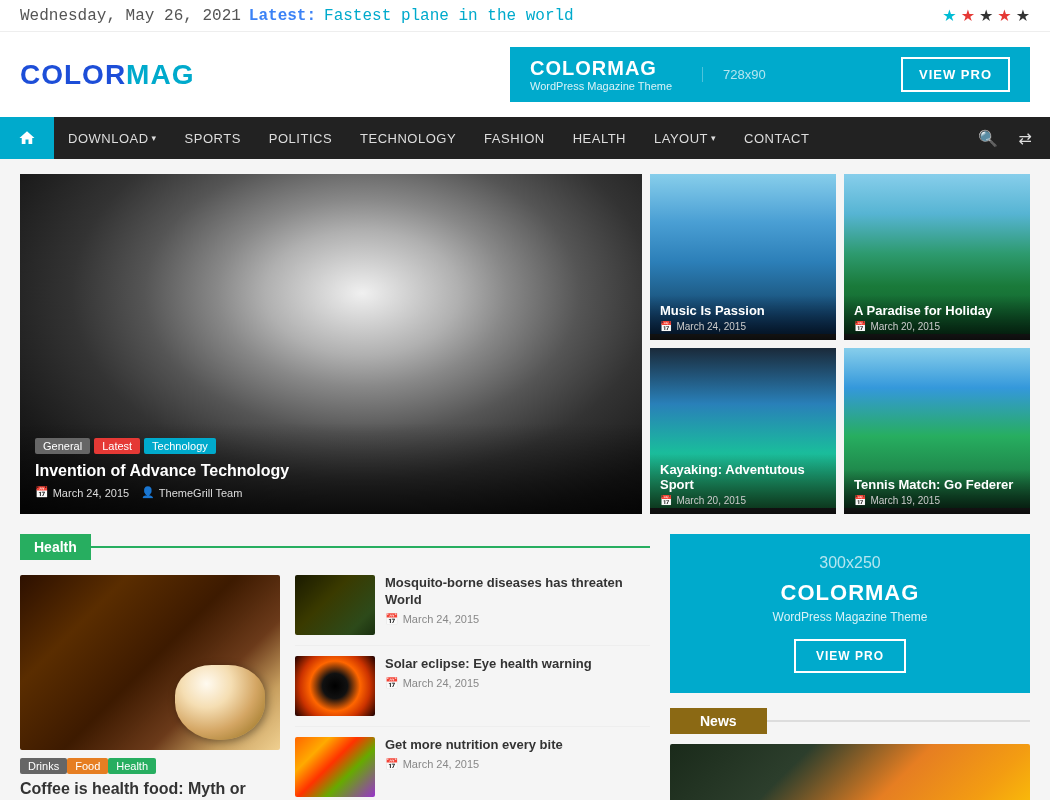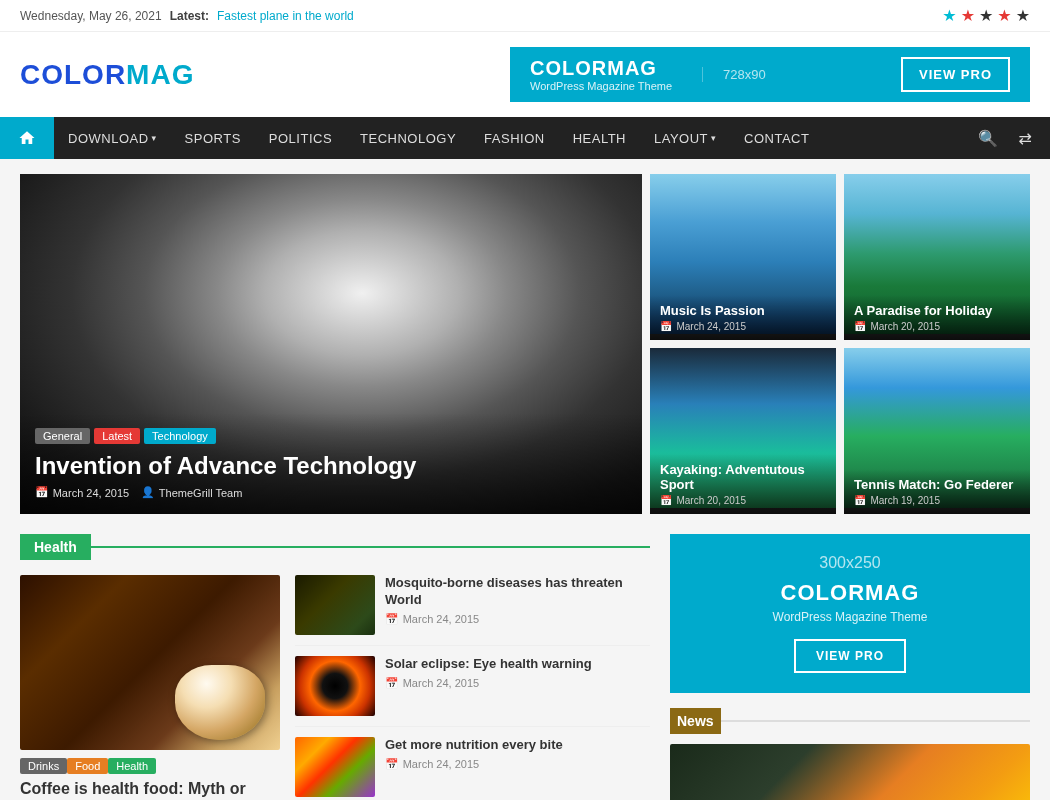--- a/index.html
+++ b/index.html
@@ -1,21 +1,21 @@
 <!DOCTYPE html>
 <html><head>
   <meta charset="utf-8">
   <style>
     * { margin: 0; padding: 0; box-sizing: border-box; }
     body { font-family: Arial, sans-serif; background: #f5f5f5; width: 1050px; font-size: 13px; }
     
     
     .top-bar { background: #fff; padding: 6px 20px; display: flex; align-items: center; justify-content: space-between; border-bottom: 1px solid #eee; }
-    .top-bar-left { display: flex; align-items: center; gap: 8px; font-size: 12px; color: #555; }
-    .top-bar-latest { color: #404040; font-weight: bold; }
+    .top-bar-left { display: flex; align-items: center; gap: 8px; font-size: 16px; color: #555; font-family: Liberation Mono, monospace; }
+    .top-bar-latest { color: #3b82f6; font-weight: bold; }
     .top-bar-link { color: #00aacc; text-decoration: none; }
     .top-bar-stars { display: flex; gap: 4px; }
     .star { font-size: 16px; }
     .star-cyan { color: #00bcd4; }
     .star-red { color: #e53935; }
     .star-dark { color: #333; }
     
     
     .header { background: #fff; padding: 15px 20px; display: flex; align-items: center; justify-content: space-between; }
     .logo { font-size: 28px; font-weight: bold; color: #777; letter-spacing: 1px; }
@@ -44,21 +44,21 @@
     .hero-main { position: relative; background: #333; overflow: hidden; height: 340px; }
     .hero-overlay { position: absolute; bottom: 0; left: 0; right: 0; padding: 15px; background: linear-gradient(transparent, rgba(0,0,0,0.7)); }
     .hero-tags { display: flex; gap: 4px; margin-bottom: 8px; }
     .tag { padding: 2px 8px; font-size: 11px; color: #fff; border-radius: 2px; }
     .tag-general { background: #666; }
     .tag-latest { background: #e53935; }
     .tag-technology { background: #00aacc; }
     .tag-drinks { background: #666; }
     .tag-food { background: #e67e22; }
     .tag-health { background: #27ae60; }
-    .hero-title { color: #fff; font-size: 24px; font-weight: bold; margin-bottom: 6px; }
+    .hero-title { color: #fff; font-size: 16px; font-weight: bold; margin-bottom: 6px; }
     .hero-meta { color: #ddd; font-size: 11px; display: flex; gap: 12px; }
     .hero-meta span { display: flex; align-items: center; gap: 4px; }
     
     .hero-right { display: grid; grid-template-columns: 1fr 1fr; grid-template-rows: 1fr 1fr; gap: 8px; }
     .small-card { position: relative; overflow: hidden; background: #333; }
     .card-overlay { position: absolute; bottom: 0; left: 0; right: 0; padding: 8px 10px; background: linear-gradient(transparent, rgba(0,0,0,0.75)); }
     .card-title { color: #fff; font-size: 13px; font-weight: bold; margin-bottom: 3px; }
     .card-meta { color: #ccc; font-size: 10px; display: flex; align-items: center; gap: 4px; }
     
     
@@ -88,21 +88,21 @@
     
     
     .sidebar-banner { background: #00aacc; padding: 20px; text-align: center; margin-bottom: 15px; }
     .sidebar-banner-size { color: rgba(255,255,255,0.7); font-size: 16px; margin-bottom: 8px; }
     .sidebar-banner-title { color: #fff; font-size: 22px; font-weight: 900; letter-spacing: 1px; margin-bottom: 4px; }
     .sidebar-banner-sub { color: rgba(255,255,255,0.85); font-size: 12px; margin-bottom: 15px; }
     .sidebar-banner-btn { border: 2px solid #fff; color: #fff; background: transparent; padding: 8px 20px; font-size: 12px; font-weight: bold; cursor: pointer; letter-spacing: 1px; }
     
     .news-section { }
     .news-header { display: flex; align-items: center; margin-bottom: 10px; }
-    .news-tag { background: #8B6914; color: #fff; padding: 5px 7px; font-size: 14px; font-weight: bold; }
+    .news-tag { background: #8B6914; color: #fff; padding: 5px 30px; font-size: 14px; font-weight: bold; }
     .news-line { flex: 1; height: 2px; background: #ddd; }
     .news-img { background: linear-gradient(135deg, #1a2a3a 0%, #2c3e50 40%, #e67e22 60%, #f39c12 100%); height: 120px; border-radius: 2px; }
     
     
     .hero-stormtrooper { 
       width: 100%; height: 100%;
       background: 
         radial-gradient(ellipse at 50% 40%, #e8e8e8 0%, #c0c0c0 15%, #a0a0a0 25%, #808080 40%, #404040 60%, #1a1a1a 80%),
         linear-gradient(180deg, #2a2a2a 0%, #1a1a1a 100%);
     }

